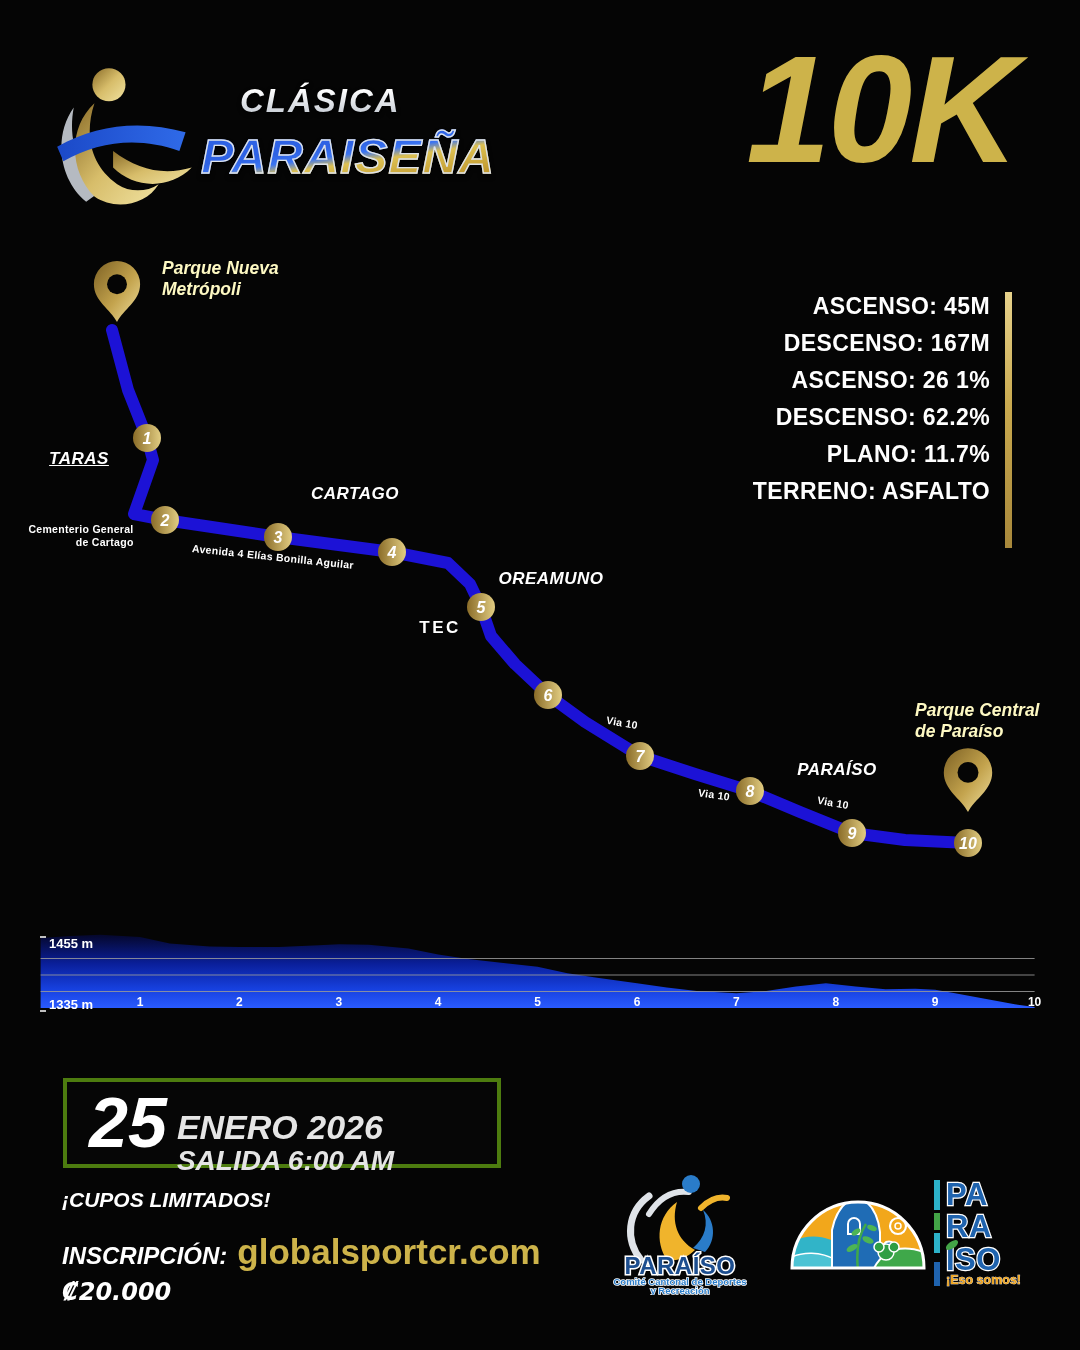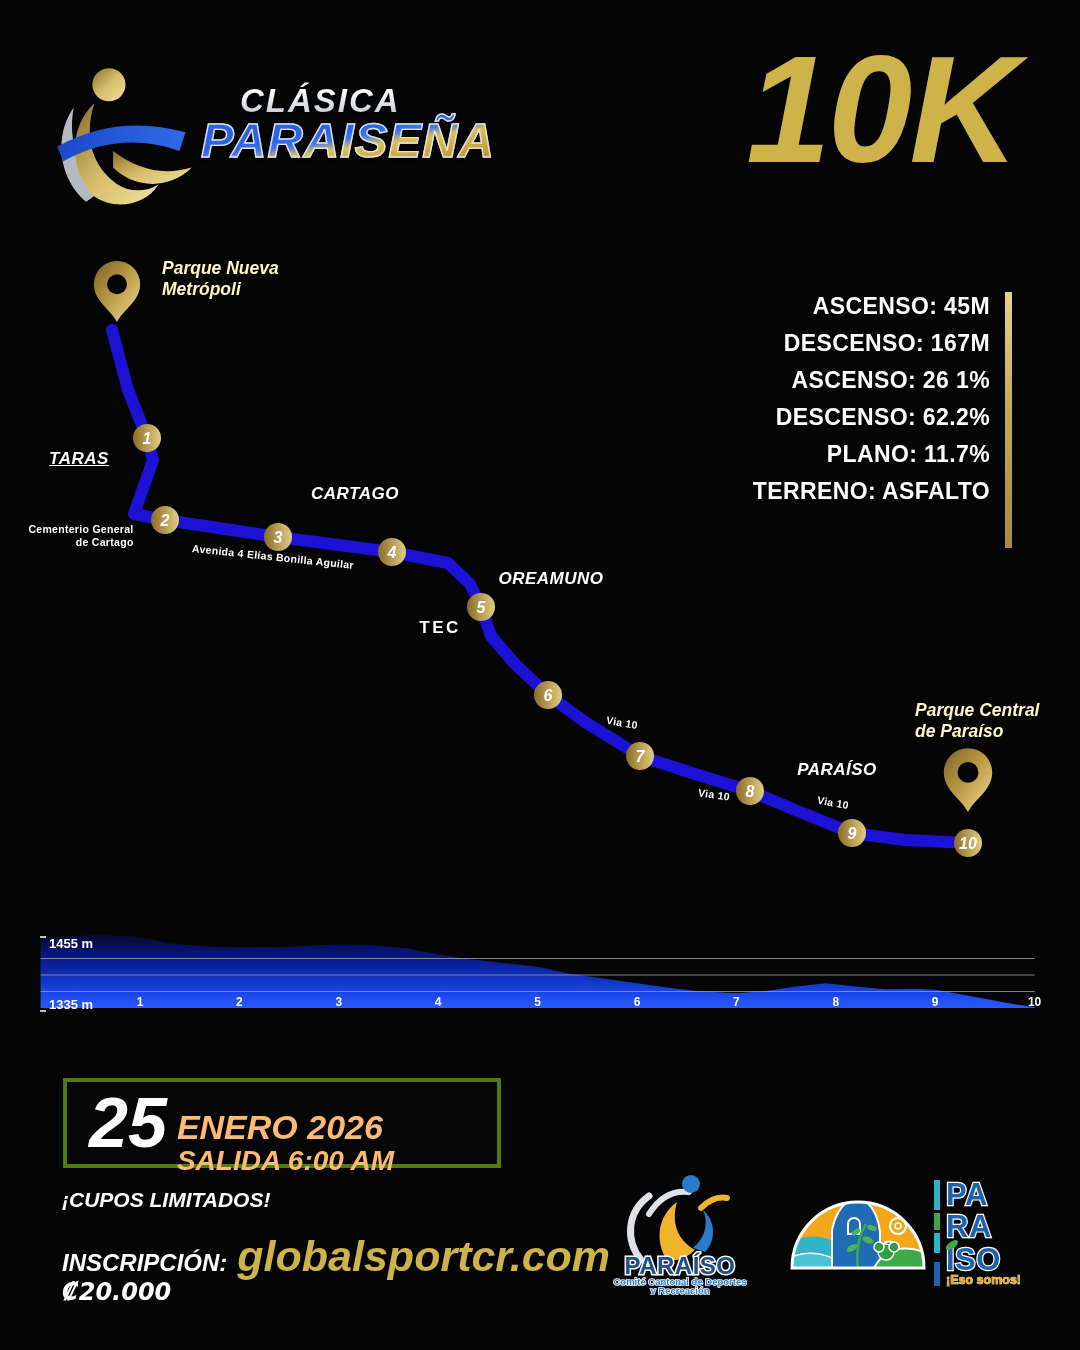--- a/index.html
+++ b/index.html
@@ -6,21 +6,21 @@
   .poster{position:relative;width:1080px;height:1350px;background:#050505;overflow:hidden;
           font-family:"Liberation Sans",sans-serif;}
 
   
   .brand{position:absolute;left:55px;top:60px;width:430px;height:155px;}
   .runner-logo{position:absolute;left:0;top:4px;width:140px;height:145px;}
   .clasica{position:absolute;left:185px;top:22px;font-style:italic;font-weight:800;font-size:33px;
            letter-spacing:2px;background:linear-gradient(180deg,#ffffff 20%,#c3c9d2 90%);
            -webkit-background-clip:text;background-clip:text;color:transparent;
            filter:drop-shadow(0 2px 2px rgba(0,0,0,.8));}
-  .paraisena{position:absolute;left:146px;top:52px;font-style:italic;font-weight:800;font-size:49px;
+  .paraisena{position:absolute;left:146px;top:68px;font-style:italic;font-weight:800;font-size:49px;
            letter-spacing:1px;background:linear-gradient(172deg,#2e62e4 38%,#3b74f2 48%,#dcc052 58%,#c1992f 85%);
            -webkit-background-clip:text;background-clip:text;color:transparent;
            -webkit-text-stroke:1.4px #dde2e9;filter:drop-shadow(0 3px 2px rgba(0,0,0,.75));}
   .race-10k{position:absolute;right:64px;top:30px;font-style:italic;font-weight:800;font-size:152px;
            line-height:1.05;color:#cdb34a;letter-spacing:-3px;}
 
   
   .stats{position:absolute;right:90px;top:288px;width:420px;text-align:right;}
   .stat-line{color:#ffffff;font-weight:800;font-size:23px;line-height:37px;letter-spacing:.4px;}
   .stats-bar{position:absolute;right:68px;top:292px;width:7px;height:256px;
@@ -40,27 +40,27 @@
 
   
   #elev-svg{position:absolute;left:0;top:925px;width:1080px;height:95px;}
   .elev-ylab{font-family:"Liberation Sans",sans-serif;font-weight:700;font-size:13px;fill:#ffffff;}
   .elev-xlab{font-family:"Liberation Sans",sans-serif;font-weight:700;font-size:12px;fill:#ffffff;}
 
   
   .date-box{position:absolute;left:63px;top:1078px;width:408px;height:82px;border:4px solid #4d7c0f;
             background:#060606;display:flex;align-items:center;padding-left:22px;}
   .date-day{color:#fff;font-style:italic;font-weight:800;font-size:70px;line-height:1;}
-  .date-col{margin-left:10px;color:#fdba74;font-style:italic;font-weight:800;margin-top:41px;}
+  .date-col{margin-left:10px;color:#e5e5e5;font-style:italic;font-weight:800;margin-top:41px;}
   .date-month{font-size:34px;line-height:1.05;}
   .date-time{font-size:28px;line-height:1.1;}
   .cupos{position:absolute;left:62px;top:1188px;color:#fff;font-style:italic;font-weight:800;font-size:21px;}
   .inscripcion-row{position:absolute;left:62px;top:1232px;display:flex;align-items:baseline;}
   .ins-label{color:#fff;font-style:italic;font-weight:800;font-size:24px;}
-  .ins-site{color:#cdb34a;font-style:italic;font-weight:800;font-size:43px;margin-left:10px;}
+  .ins-site{color:#cdb34a;font-weight:800;font-size:35px;margin-left:10px;}
   .price{position:absolute;left:62px;top:1278px;color:#fff;font-style:italic;font-weight:700;font-size:24px;
          font-family:"DejaVu Sans","Liberation Sans",sans-serif;}
 
   
   #ccdr-logo{position:absolute;left:605px;top:1170px;width:150px;height:125px;}
   #canton-logo{position:absolute;left:788px;top:1190px;width:140px;height:82px;}
   #somos-logo{position:absolute;left:932px;top:1174px;width:96px;height:116px;}
   .ccdr-title{font-family:"Liberation Sans",sans-serif;font-weight:800;font-size:24px;fill:#1d4e8f;
               stroke:#ffffff;stroke-width:3px;paint-order:stroke;letter-spacing:.5px;}
   .ccdr-sub{font-family:"Liberation Sans",sans-serif;font-weight:700;font-size:9.5px;fill:#2a7cc9;

